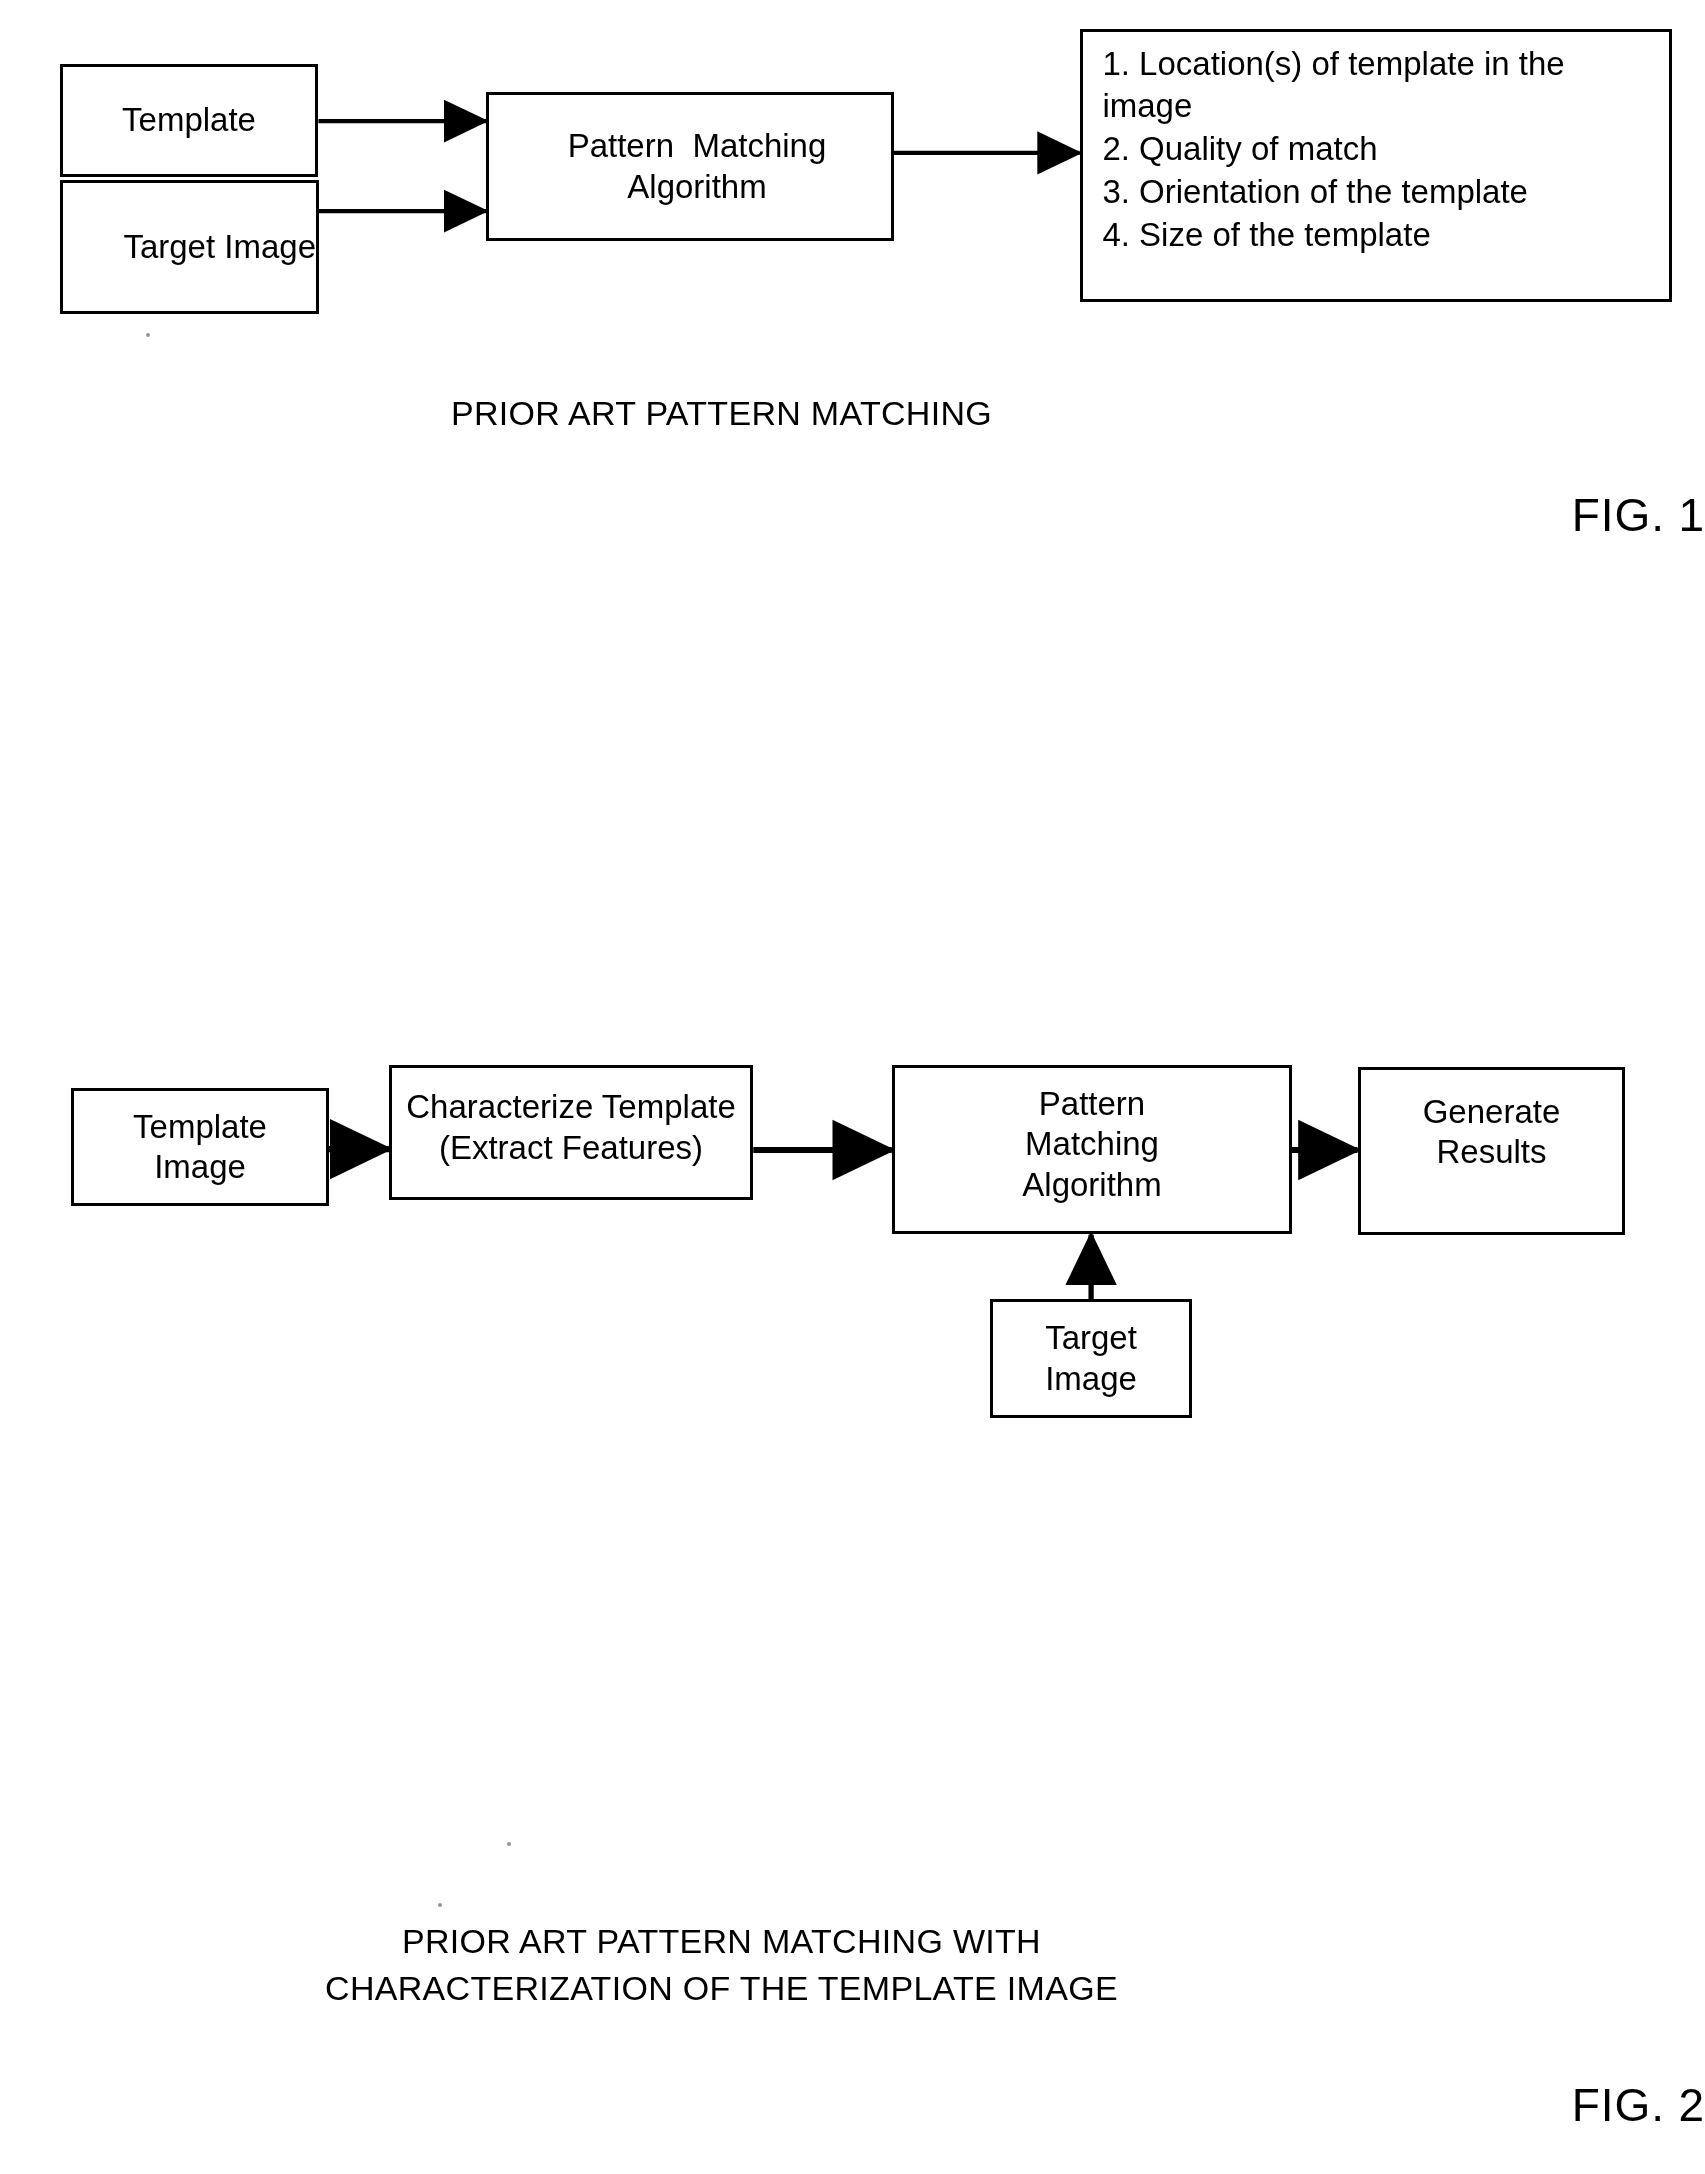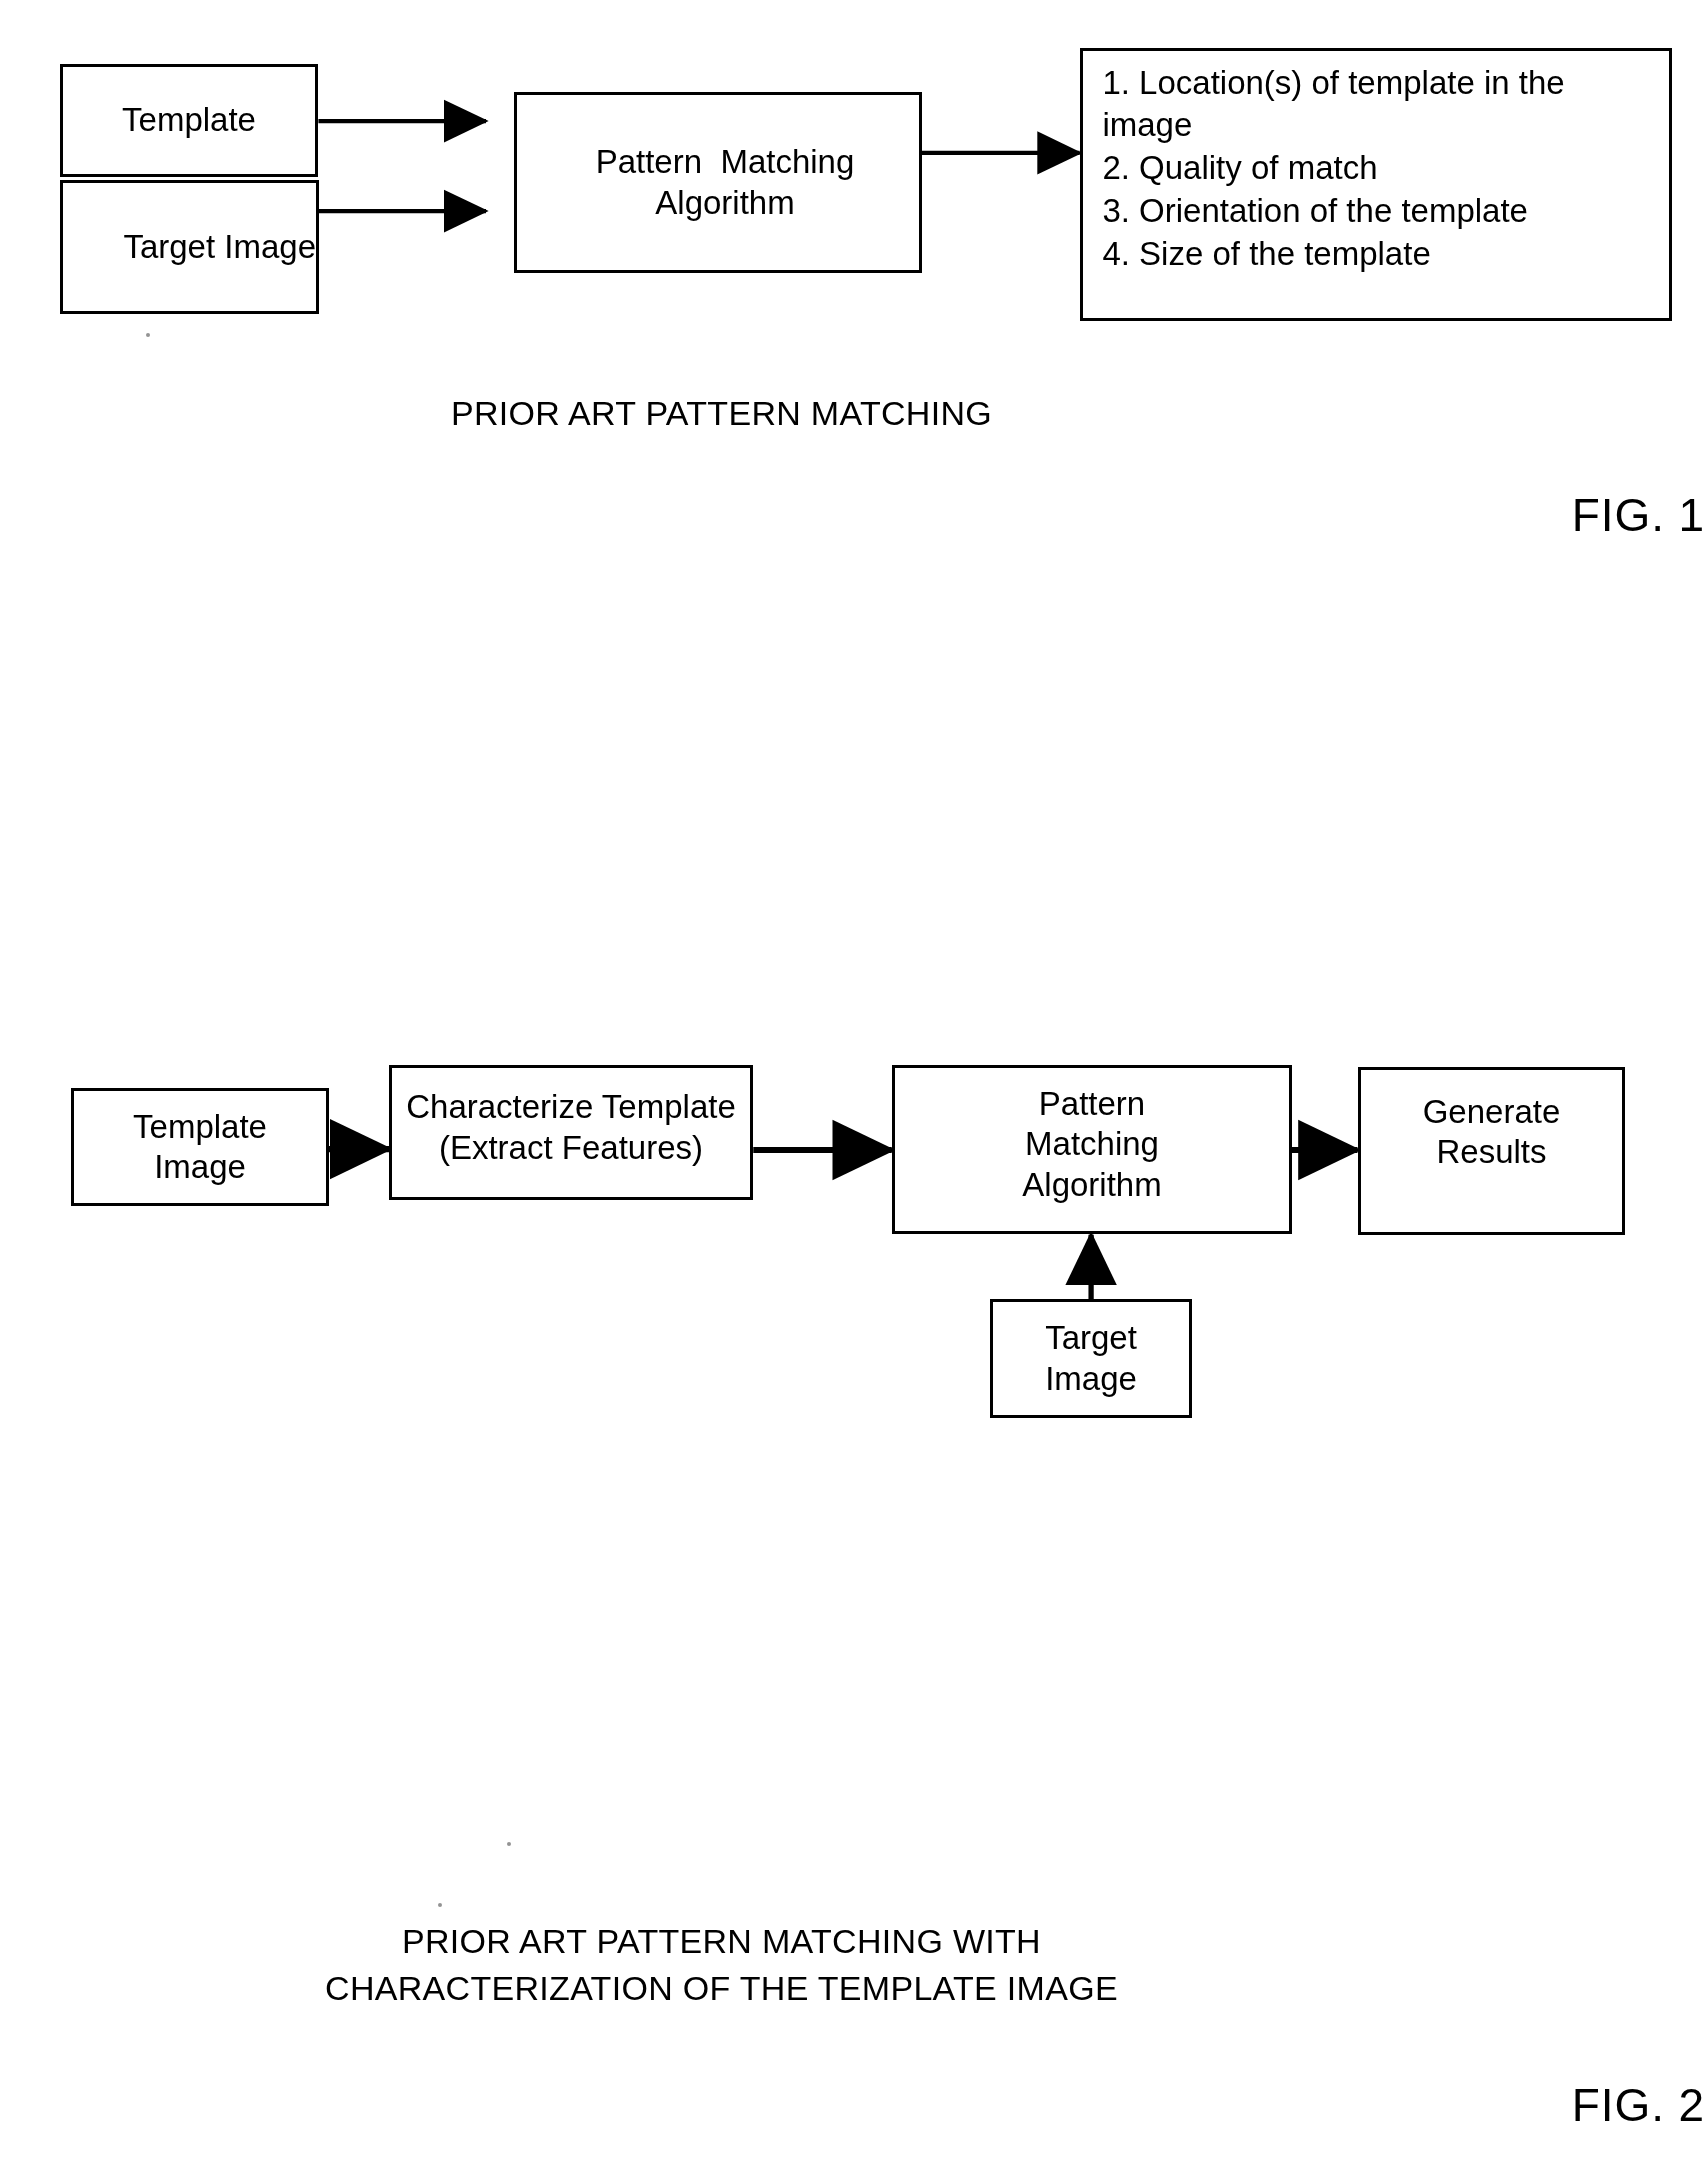--- a/index.html
+++ b/index.html
@@ -43,21 +43,20 @@
   }
   .node .line {
     display: block;
     white-space: pre;
   }
   .node-left {
     align-items: flex-start;
     justify-content: flex-start;
     text-align: left;
     padding: 10.6px 12.4px 8.8px 19.4px;
-    margin-top: 19px;
   }
   .node-left .line {
     white-space: nowrap;
     line-height: 1.30;
   }
   .caption {
     position: absolute;
     width: 1443px;
     text-align: center;
     font-size: 34px;
@@ -110,21 +109,21 @@
     </svg>
 
     <div class="node" style="left:60px;top:64px;width:258px;height:113px;">
       <span class="line">Template</span>
     </div>
 
     <div class="node" style="left:60px;top:180px;width:259px;height:134px;align-items:flex-end;">
       <span class="line">Target Image</span>
     </div>
 
-    <div class="node" style="left:514px;top:92px;width:408px;height:181px;padding-left:14px;">
+    <div class="node" style="left:486px;top:92px;width:408px;height:149px;padding-left:14px;">
       <span class="line">Pattern  Matching</span>
       <span class="line">Algorithm</span>
     </div>
 
     <div class="node node-left" style="left:1080px;top:29px;width:592px;height:273px;">
       <span class="line">1. Location(s) of template in the</span>
       <span class="line">image</span>
       <span class="line">2. Quality of match</span>
       <span class="line">3. Orientation of the template</span>
       <span class="line">4. Size of the template</span>

